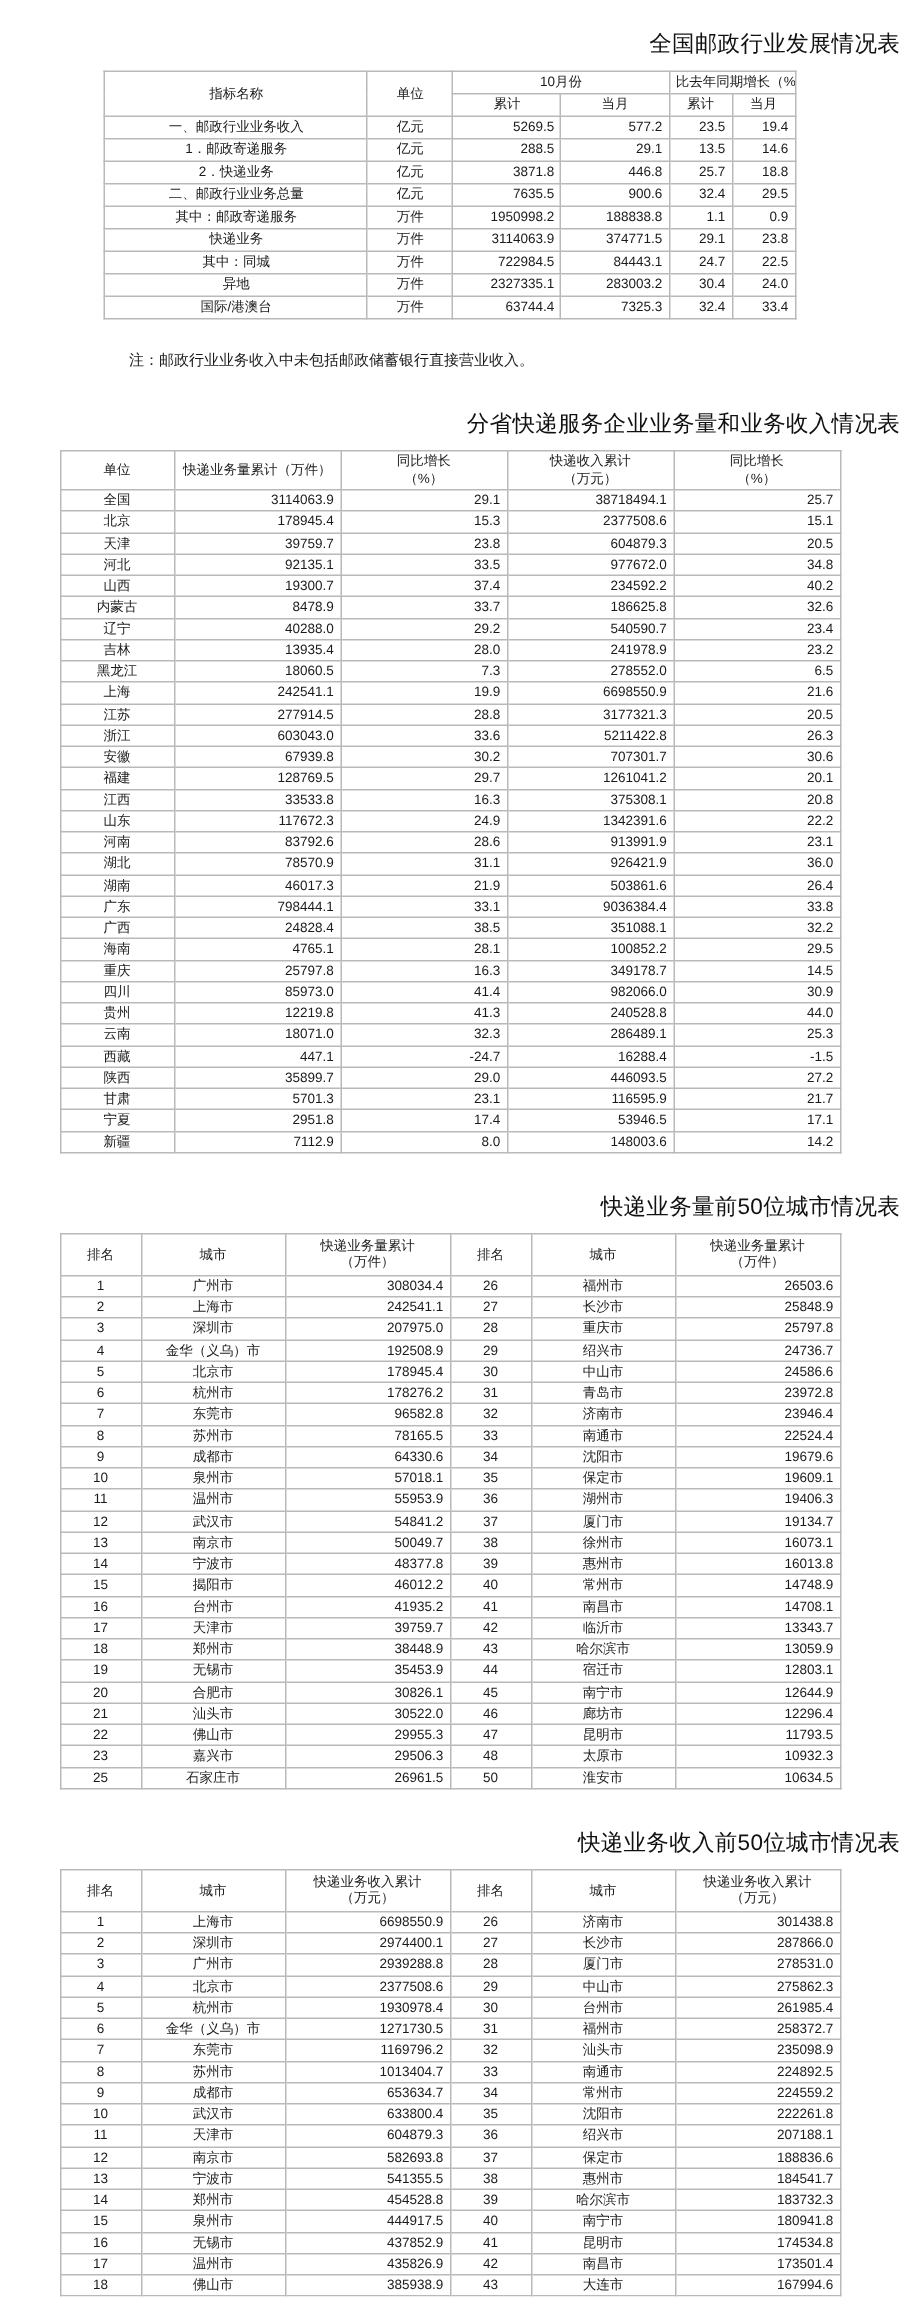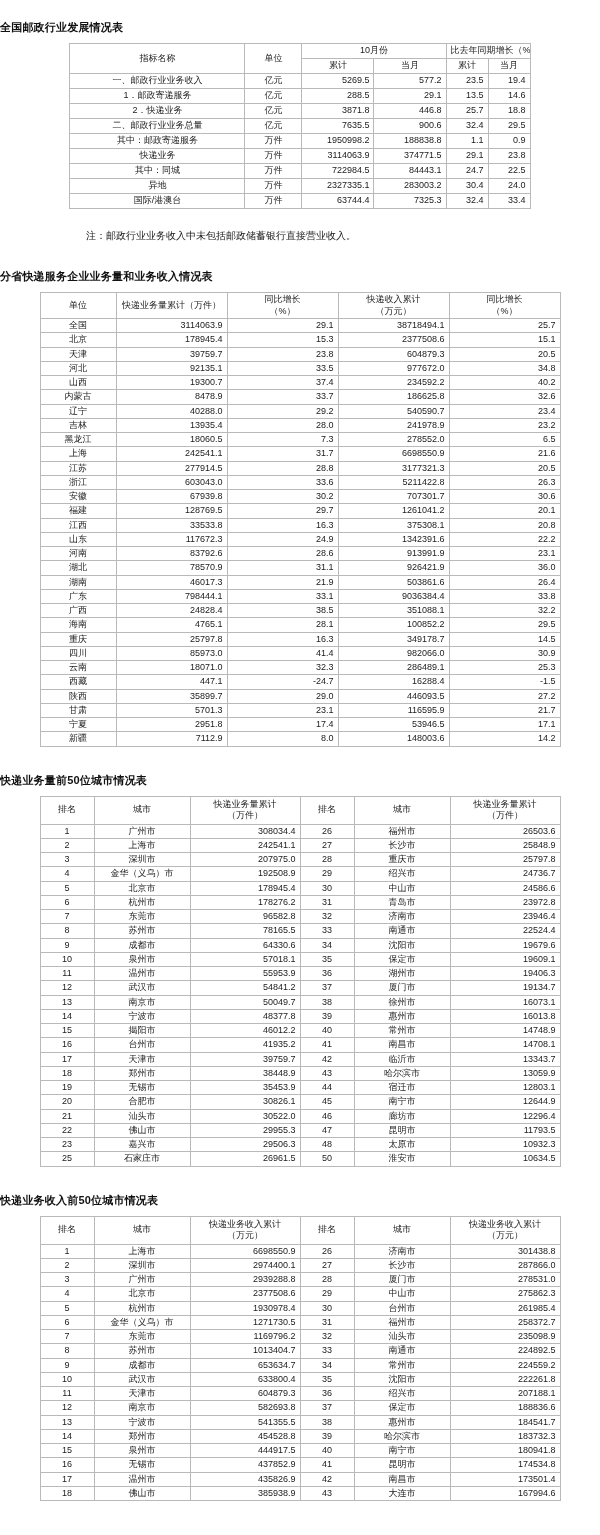--- a/index.html
+++ b/index.html
@@ -9,23 +9,23 @@
     width: 600px;
   }
   body {
     font-family: "Liberation Sans", "DejaVu Sans", sans-serif;
     color: #1a1a1a;
     -webkit-font-smoothing: antialiased;
   }
   .page { width: 600px; padding: 0; }
 
   .tbl-title {
-    text-align: left;
-    font-size: 11px;
-    font-weight: bold;
+    text-align: right;
+    font-size: 15px;
+    font-weight: normal;
     color: #111;
     letter-spacing: 0.2px;
   }
 
   table {
     border-collapse: collapse;
     table-layout: fixed;
     font-size: 9px;
     color: #1a1a1a;
   }
@@ -268,21 +268,21 @@
         <tr>
           <td class="c">黑龙江</td>
           <td class="r">18060.5</td>
           <td class="r">7.3</td>
           <td class="r">278552.0</td>
           <td class="r">6.5</td>
         </tr>
         <tr>
           <td class="c">上海</td>
           <td class="r">242541.1</td>
-          <td class="r">31.7</td>
+          <td class="r">19.9</td>
           <td class="r">6698550.9</td>
           <td class="r">21.6</td>
         </tr>
         <tr>
           <td class="c">江苏</td>
           <td class="r">277914.5</td>
           <td class="r">28.8</td>
           <td class="r">3177321.3</td>
           <td class="r">20.5</td>
         </tr>
@@ -369,20 +369,27 @@
           <td class="r">16.3</td>
           <td class="r">349178.7</td>
           <td class="r">14.5</td>
         </tr>
         <tr>
           <td class="c">四川</td>
           <td class="r">85973.0</td>
           <td class="r">41.4</td>
           <td class="r">982066.0</td>
           <td class="r">30.9</td>
+        </tr>
+        <tr>
+          <td class="c">贵州</td>
+          <td class="r">12219.8</td>
+          <td class="r">41.3</td>
+          <td class="r">240528.8</td>
+          <td class="r">44.0</td>
         </tr>
         <tr>
           <td class="c">云南</td>
           <td class="r">18071.0</td>
           <td class="r">32.3</td>
           <td class="r">286489.1</td>
           <td class="r">25.3</td>
         </tr>
         <tr>
           <td class="c">西藏</td>

